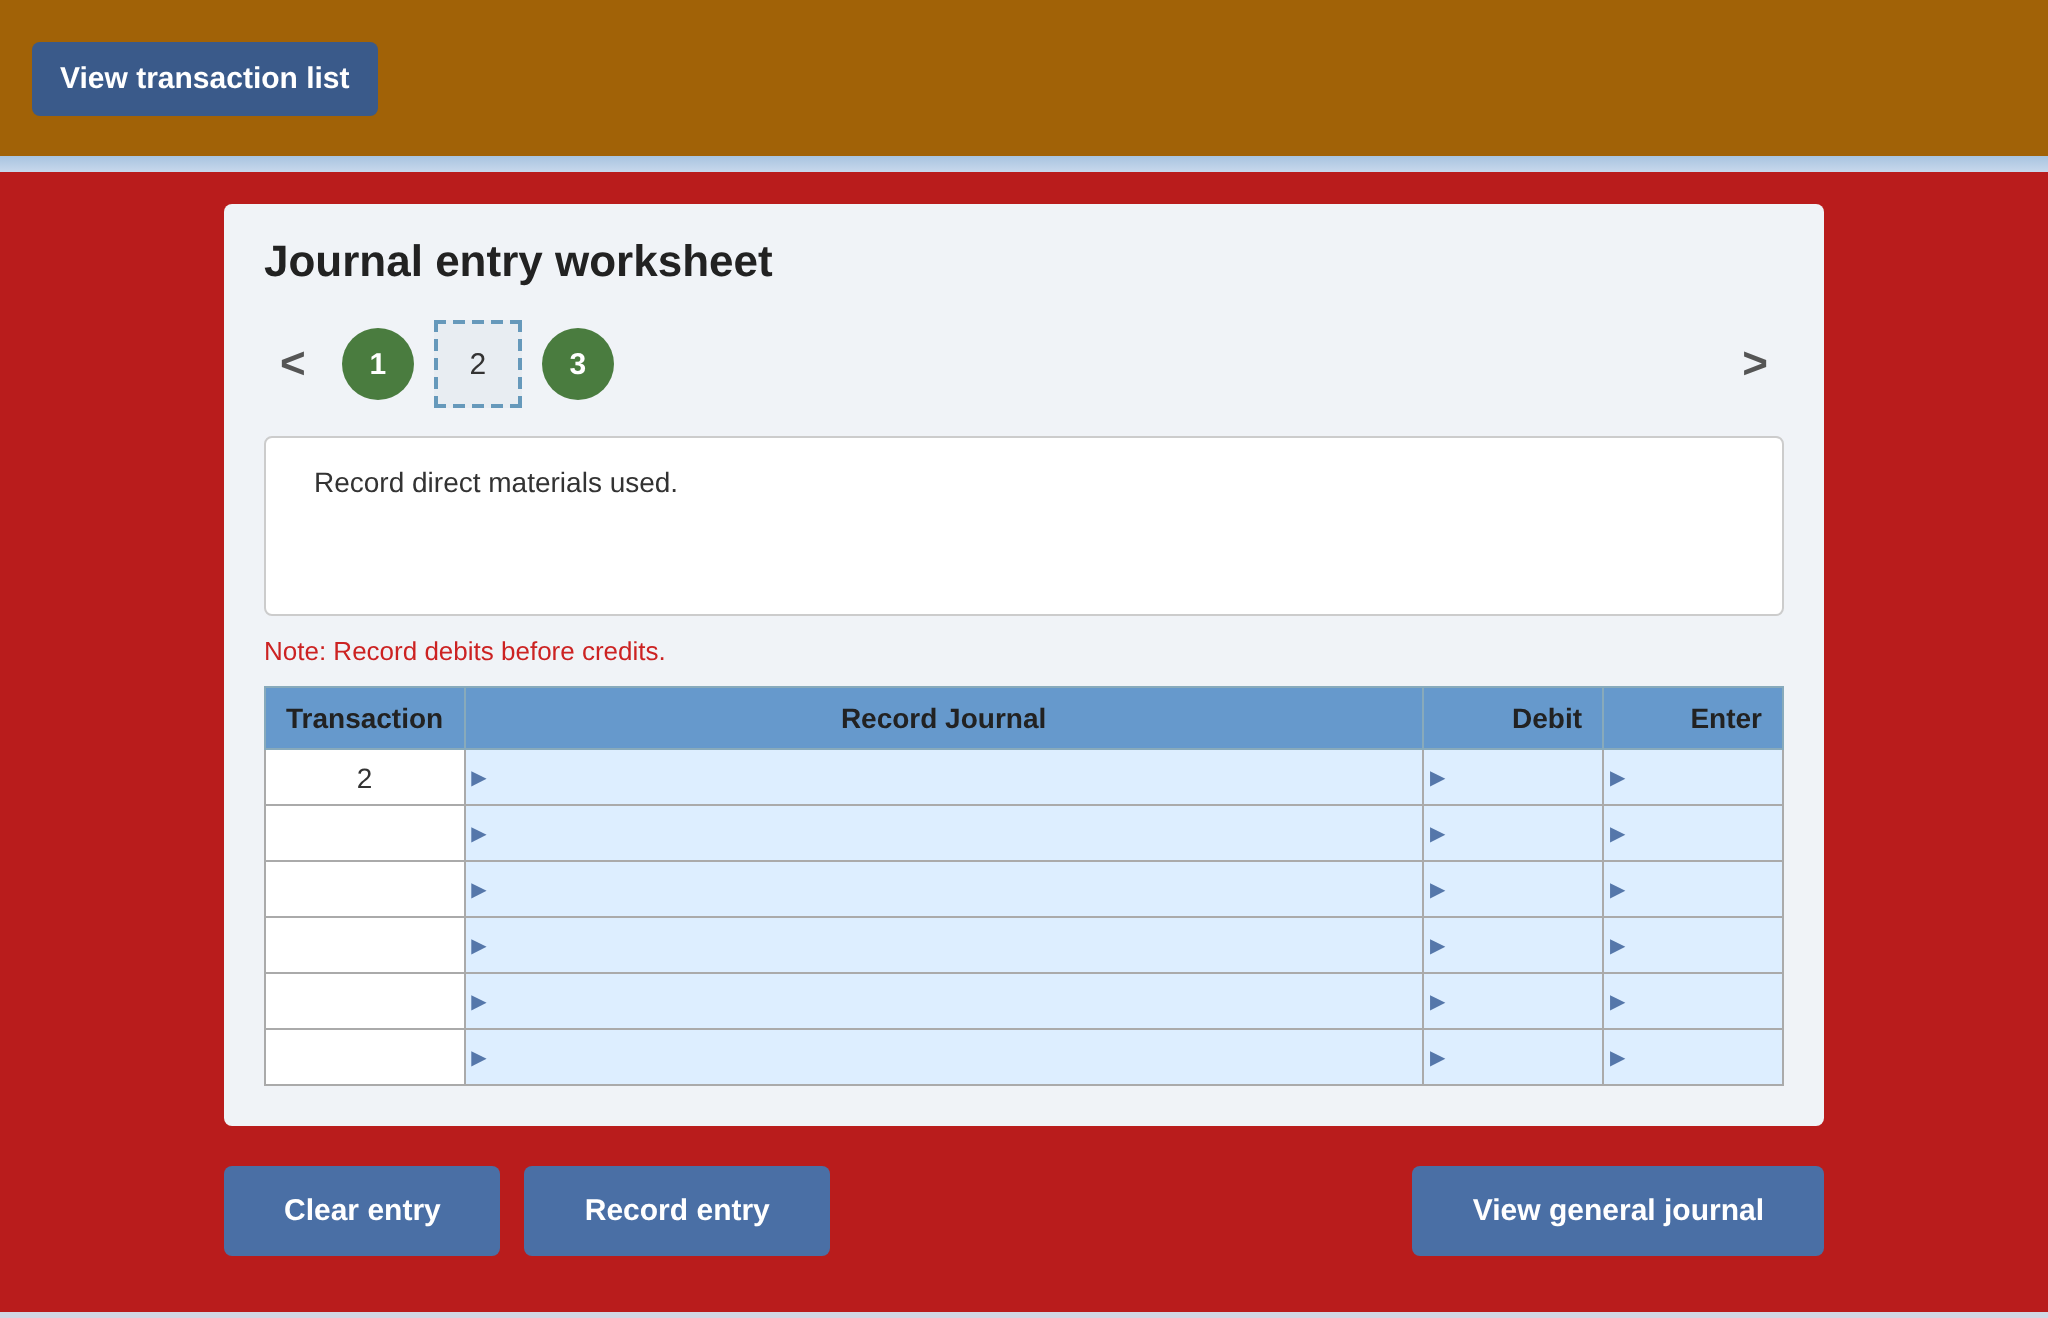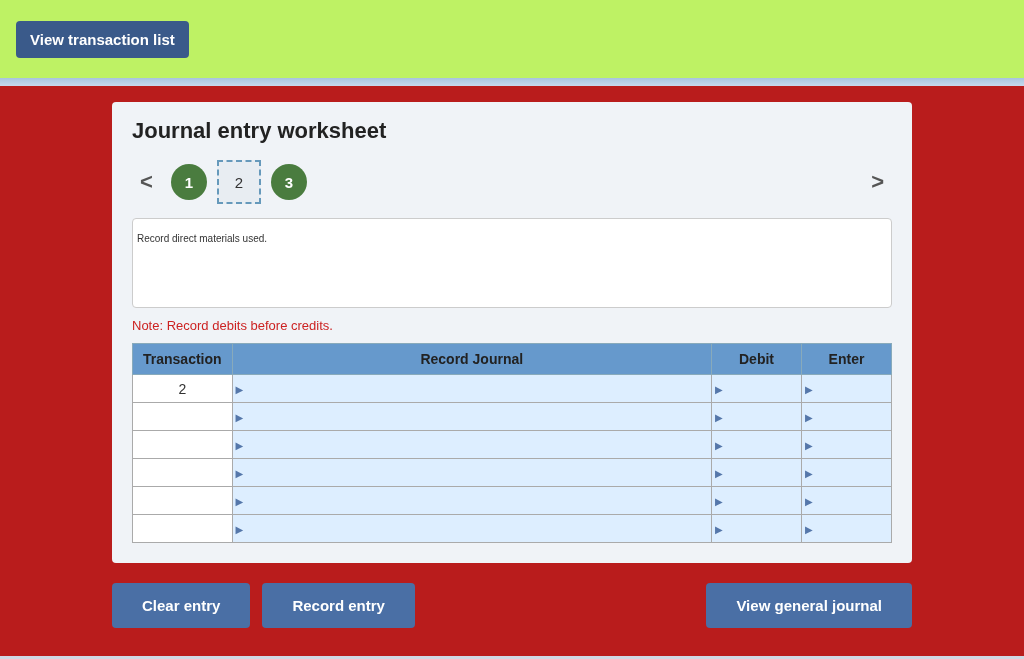--- a/index.html
+++ b/index.html
@@ -7,21 +7,21 @@
       font-family: Arial, sans-serif;
       background: #d0d8e4;
       width: 1024px;
       height: 659px;
       overflow: hidden;
       position: relative;
     }
 
     
     .top-bar {
-      background: #bef264;
+      background: #a16207;
       height: 78px;
       display: flex;
       align-items: center;
       padding: 0 16px;
     }
 
     .view-transaction-btn {
       background: #4a6fa5;
       color: white;
       border: none;
@@ -107,24 +107,24 @@
       font-size: 15px;
       color: #333;
       background: #e8edf2;
     }
 
     
     .description-box {
       background: white;
       border: 1px solid #ccc;
       border-radius: 4px;
-      padding: 14px 4px;
+      padding: 14px 24px;
       min-height: 90px;
       margin-bottom: 10px;
-      font-size: 10px;
+      font-size: 14px;
       color: #333;
     }
 
     .note-text {
       color: #cc2222;
       font-size: 13px;
       margin-bottom: 10px;
     }
 
     
@@ -150,21 +150,21 @@
       margin-left: 23px;
     }
 
     .journal-table th.journal-col {
       text-align: center;
     }
 
     .journal-table th.debit-col,
     .journal-table th.credit-col {
       width: 90px;
-      text-align: center;
+      text-align: right;
     }
 
     .journal-table td {
       border: 1px solid #aaa;
       padding: 0;
       height: 28px;
     }
 
     .journal-table td.transaction-cell {
       text-align: center;

